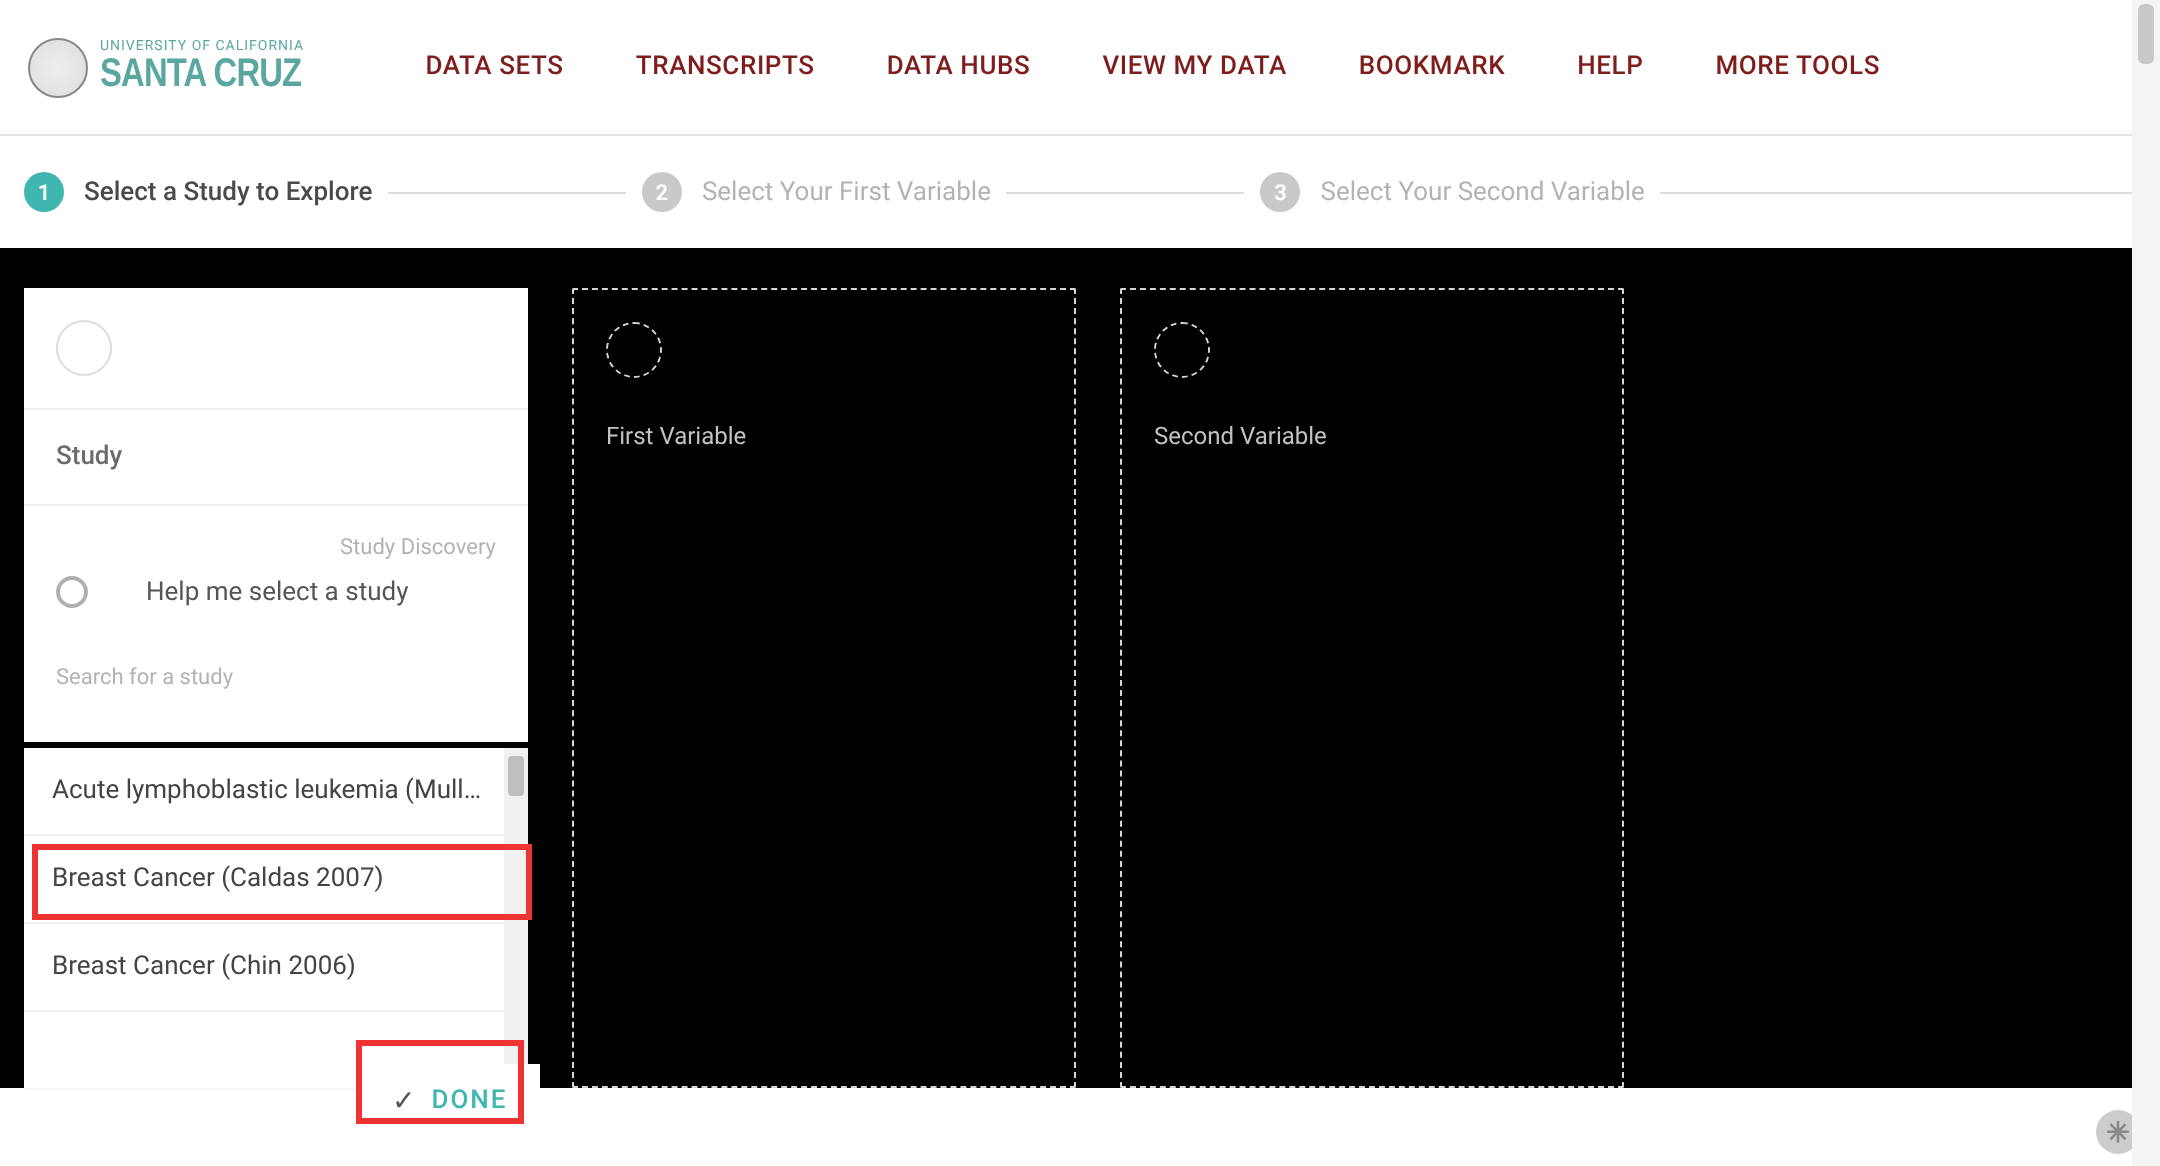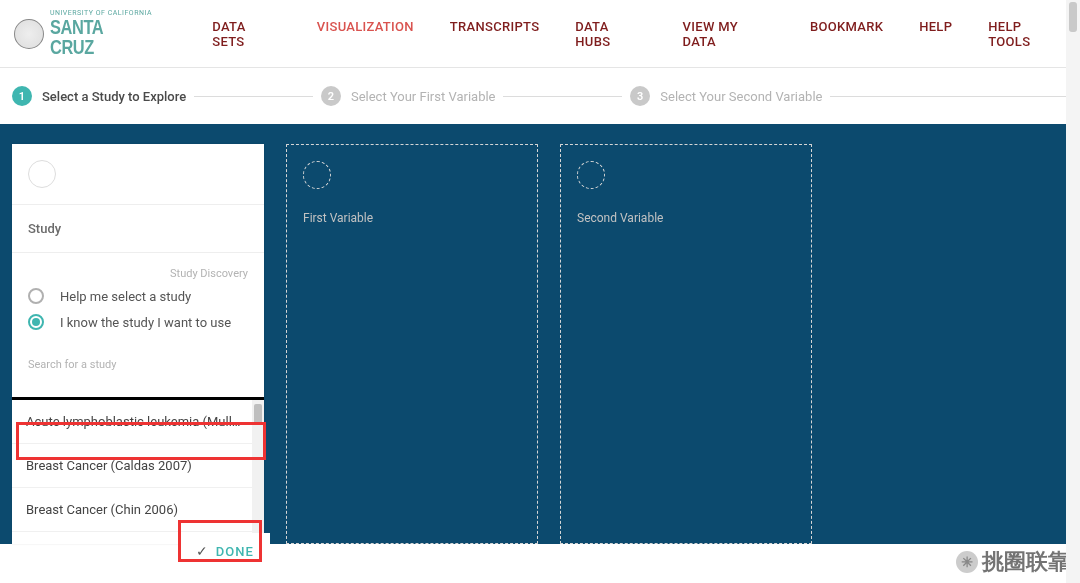--- a/index.html
+++ b/index.html
@@ -76,21 +76,21 @@
   }
   .step-num.on { background: #3fb6b0; color: #fff; }
   .step-num.off { background: #c9c9c9; color: #fff; }
   .step-label.on { color: #4a4a4a; font-weight: 500; }
   .step-label.off { color: #b3b3b3; }
   .step-line {
     flex: 1; height: 1px; background: #dcdcdc; min-width: 40px;
   }
   
   .main {
-    background: #0c4a6e;
+    background: #000000;
     padding: 20px 12px 0 12px;
     height: 420px;
     display: flex;
     gap: 22px;
   }
   .panel-study {
     width: 252px;
     background: #fff;
     box-shadow: 0 0 2px rgba(0,0,0,0.1);
     display: flex;
@@ -109,21 +109,21 @@
     border-bottom: 1px solid #eee;
   }
   .discovery {
     padding: 14px 16px 10px 16px;
     text-align: right;
   }
   .disc-label {
     font-size: 11px; color: #b3b3b3; margin-bottom: 8px;
   }
   .radio-row {
-    display: flex; align-items: center; gap: 16px;
+    display: flex; align-items: center; gap: 29px;
     margin-bottom: 10px; cursor: pointer;
     color: #555; font-size: 13px;
   }
   .radio {
     width: 16px; height: 16px; border: 2px solid #b0b0b0; border-radius: 50%;
     display:flex; align-items:center; justify-content:center;
   }
   .radio.selected { border-color: #3fb6b0; }
   .radio.selected::after {
     content:""; width:8px; height:8px; background:#3fb6b0; border-radius:50%;
@@ -218,27 +218,26 @@
 <div class="header">
   <div class="logo">
     <div class="logo-seal"></div>
     <div class="logo-text">
       <span class="logo-top">UNIVERSITY OF CALIFORNIA</span>
       <span class="logo-bottom">SANTA CRUZ</span>
     </div>
   </div>
   <div class="nav">
     <span class="nav-item">DATA SETS</span>
-    <span class="nav-item active">VISUALIZATION</span>
     <span class="nav-item">TRANSCRIPTS</span>
     <span class="nav-item">DATA HUBS</span>
     <span class="nav-item">VIEW MY DATA</span>
     <span class="nav-item">BOOKMARK</span>
     <span class="nav-item">HELP</span>
-    <span class="nav-item">HELP TOOLS</span>
+    <span class="nav-item">MORE TOOLS</span>
   </div>
 </div>
 
 <div class="steps">
   <div class="step">
     <div class="step-num on">1</div>
     <div class="step-label on">Select a Study to Explore</div>
   </div>
   <div class="step-line"></div>
   <div class="step">
@@ -258,24 +257,20 @@
     <div class="panel-head">
       <div class="circle"></div>
     </div>
     <div class="panel-title">Study</div>
     <div class="discovery">
       <div class="disc-label">Study Discovery</div>
       <div class="radio-row">
         <div class="radio"></div>
         <span>Help me select a study</span>
       </div>
-      <div class="radio-row">
-        <div class="radio selected"></div>
-        <span>I know the study I want to use</span>
-      </div>
     </div>
     <div class="search-label">Search for a study</div>
     <div class="results">
       <div class="result-item">Acute lymphoblastic leukemia (Mull…</div>
       <div class="result-item">Breast Cancer (Caldas 2007)</div>
       <div class="result-item">Breast Cancer (Chin 2006)</div>
       <div class="results-scroll"></div>
     </div>
   </div>
 
@@ -297,16 +292,15 @@
 <div class="done-wrap">
   <span class="done-check">✓</span>
   <span class="done-label">DONE</span>
 </div>
 
 <div class="hl" style="left:16px; top:422px; width:250px; height:38px;"></div>
 <div class="hl" style="left:178px; top:520px; width:84px; height:42px;"></div>
 
 <div class="watermark">
   <span class="wm-icon">✳</span>
-  <span>挑圈联靠</span>
 </div>
 
 <div class="page-scroll"></div>
 
 </body></html>

